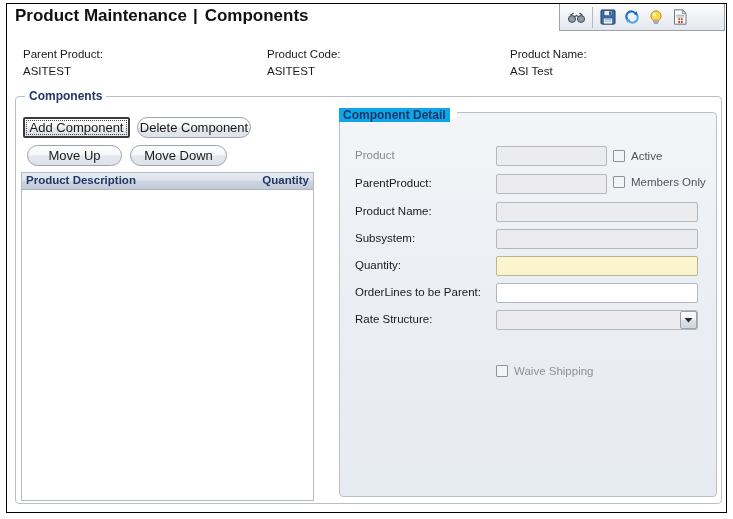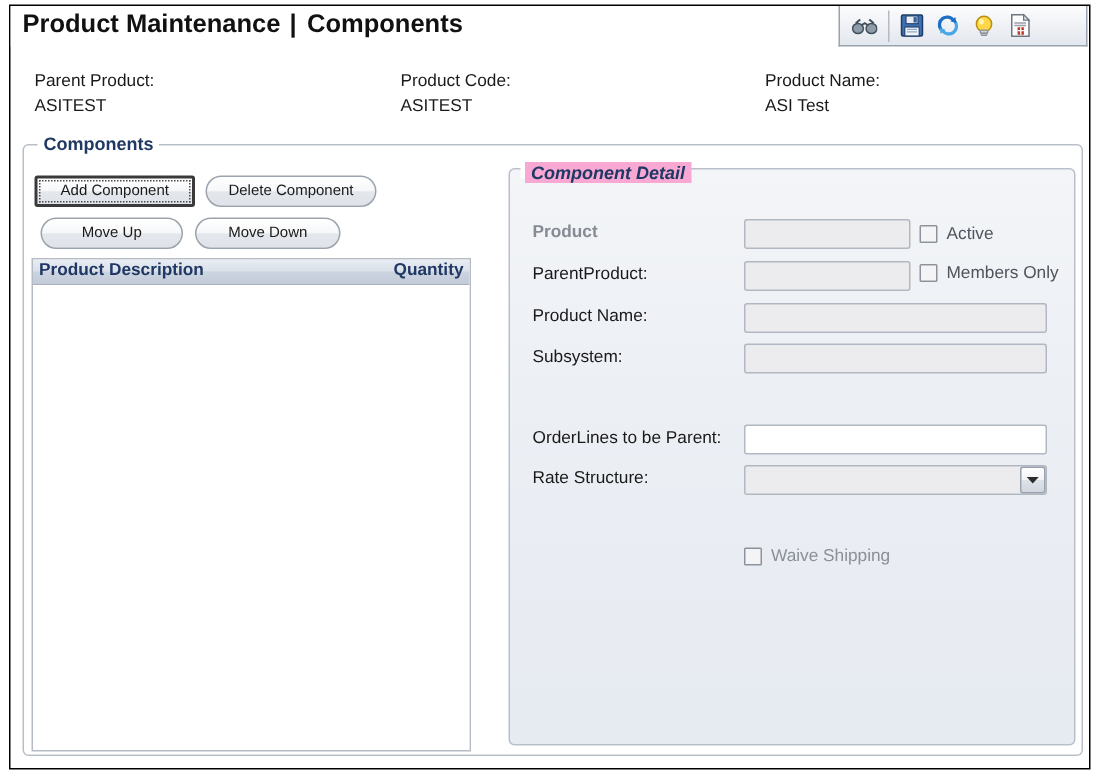--- a/index.html
+++ b/index.html
@@ -108,21 +108,21 @@
     width: 707px; height: 408px;
   }
 
   
   .btn {
     position: absolute;
     border: 1px solid #9ba3ad;
     border-radius: 11px;
     background: linear-gradient(to bottom, #ffffff 0%, #f6f7f9 48%, #e4e7ec 52%, #dfe3e9 100%);
     font-family: "Liberation Sans", sans-serif;
-    font-size: 10px;
+    font-size: 13px;
     color: #1a1a1a;
     text-align: center;
     line-height: 19px;
     height: 21px;
     cursor: pointer;
     white-space: nowrap;
     padding: 0;
   }
   .btn.focused {
     border-radius: 2px;
@@ -190,21 +190,21 @@
     height: 22px;
   }
   .fld-label {
     position: absolute;
     left: 16px;
     top: 3px;
     font-size: 11.5px;
     color: #1a1a1a;
     white-space: nowrap;
   }
-  .fld-label.disabled { color: #868b93; font-weight: bold; }
+  .fld-label.disabled { color: #868b93; }
 
   .fld-input {
     position: absolute;
     height: 20px;
     border: 1px solid #b2b8c2;
     border-radius: 2px;
     background: #ececee;
     font-family: "Liberation Sans", sans-serif;
     font-size: 11.5px;
     color: #1a1a1a;
@@ -351,21 +351,21 @@
   <div id="grid">
     <div class="grid-head">
       <span class="th th-desc">Product Description</span>
       <span class="th th-qty">Quantity</span>
     </div>
     <div class="grid-body"></div>
   </div>
 
   <div class="groupbox" id="gb-detail"></div>
   <div id="gb-detail-legend-mask"></div>
-  <span class="gb-legend" style="position:absolute; left:343px; top:104px; background:#f9a8d4;font-style:italic;">Component Detail</span>
+  <span class="gb-legend" style="position:absolute; left:332px; top:104px; background:#0ea5e9;">Component Detail</span>
 
   <div class="row" style="left:332px; top:142px;">
     <span class="fld-label disabled">Product</span>
     <input class="fld-input in-short" type="text" readonly="" value="" style="">
   </div>
   <div class="chk-wrap" style="left:606px; top:146px;">
     <span class="chk-box"></span>
     <span class="chk-label">Active</span>
   </div>
 
@@ -381,20 +381,24 @@
   <div class="row" style="left:332px; top:198px;">
     <span class="fld-label">Product Name:</span>
     <input class="fld-input in-long" type="text" readonly="" value="" style="">
   </div>
 
   <div class="row" style="left:332px; top:225px;">
     <span class="fld-label">Subsystem:</span>
     <input class="fld-input in-long" type="text" readonly="" value="" style="">
   </div>
 
+  <div class="row" style="left:332px; top:252px;">
+    <span class="fld-label">Quantity:</span>
+    <input class="fld-input in-long required" type="text" value="" style="">
+  </div>
 
   <div class="row" style="left:332px; top:279px;">
     <span class="fld-label">OrderLines to be Parent:</span>
     <input class="fld-input in-long editable" type="text" value="" style="">
   </div>
 
   <div class="row" style="left:332px; top:306px;">
     <span class="fld-label">Rate Structure:</span>
     <div class="combo-wrap">
       <input class="fld-input in-combo" style="left: 0px;" type="text" readonly="" value="">

